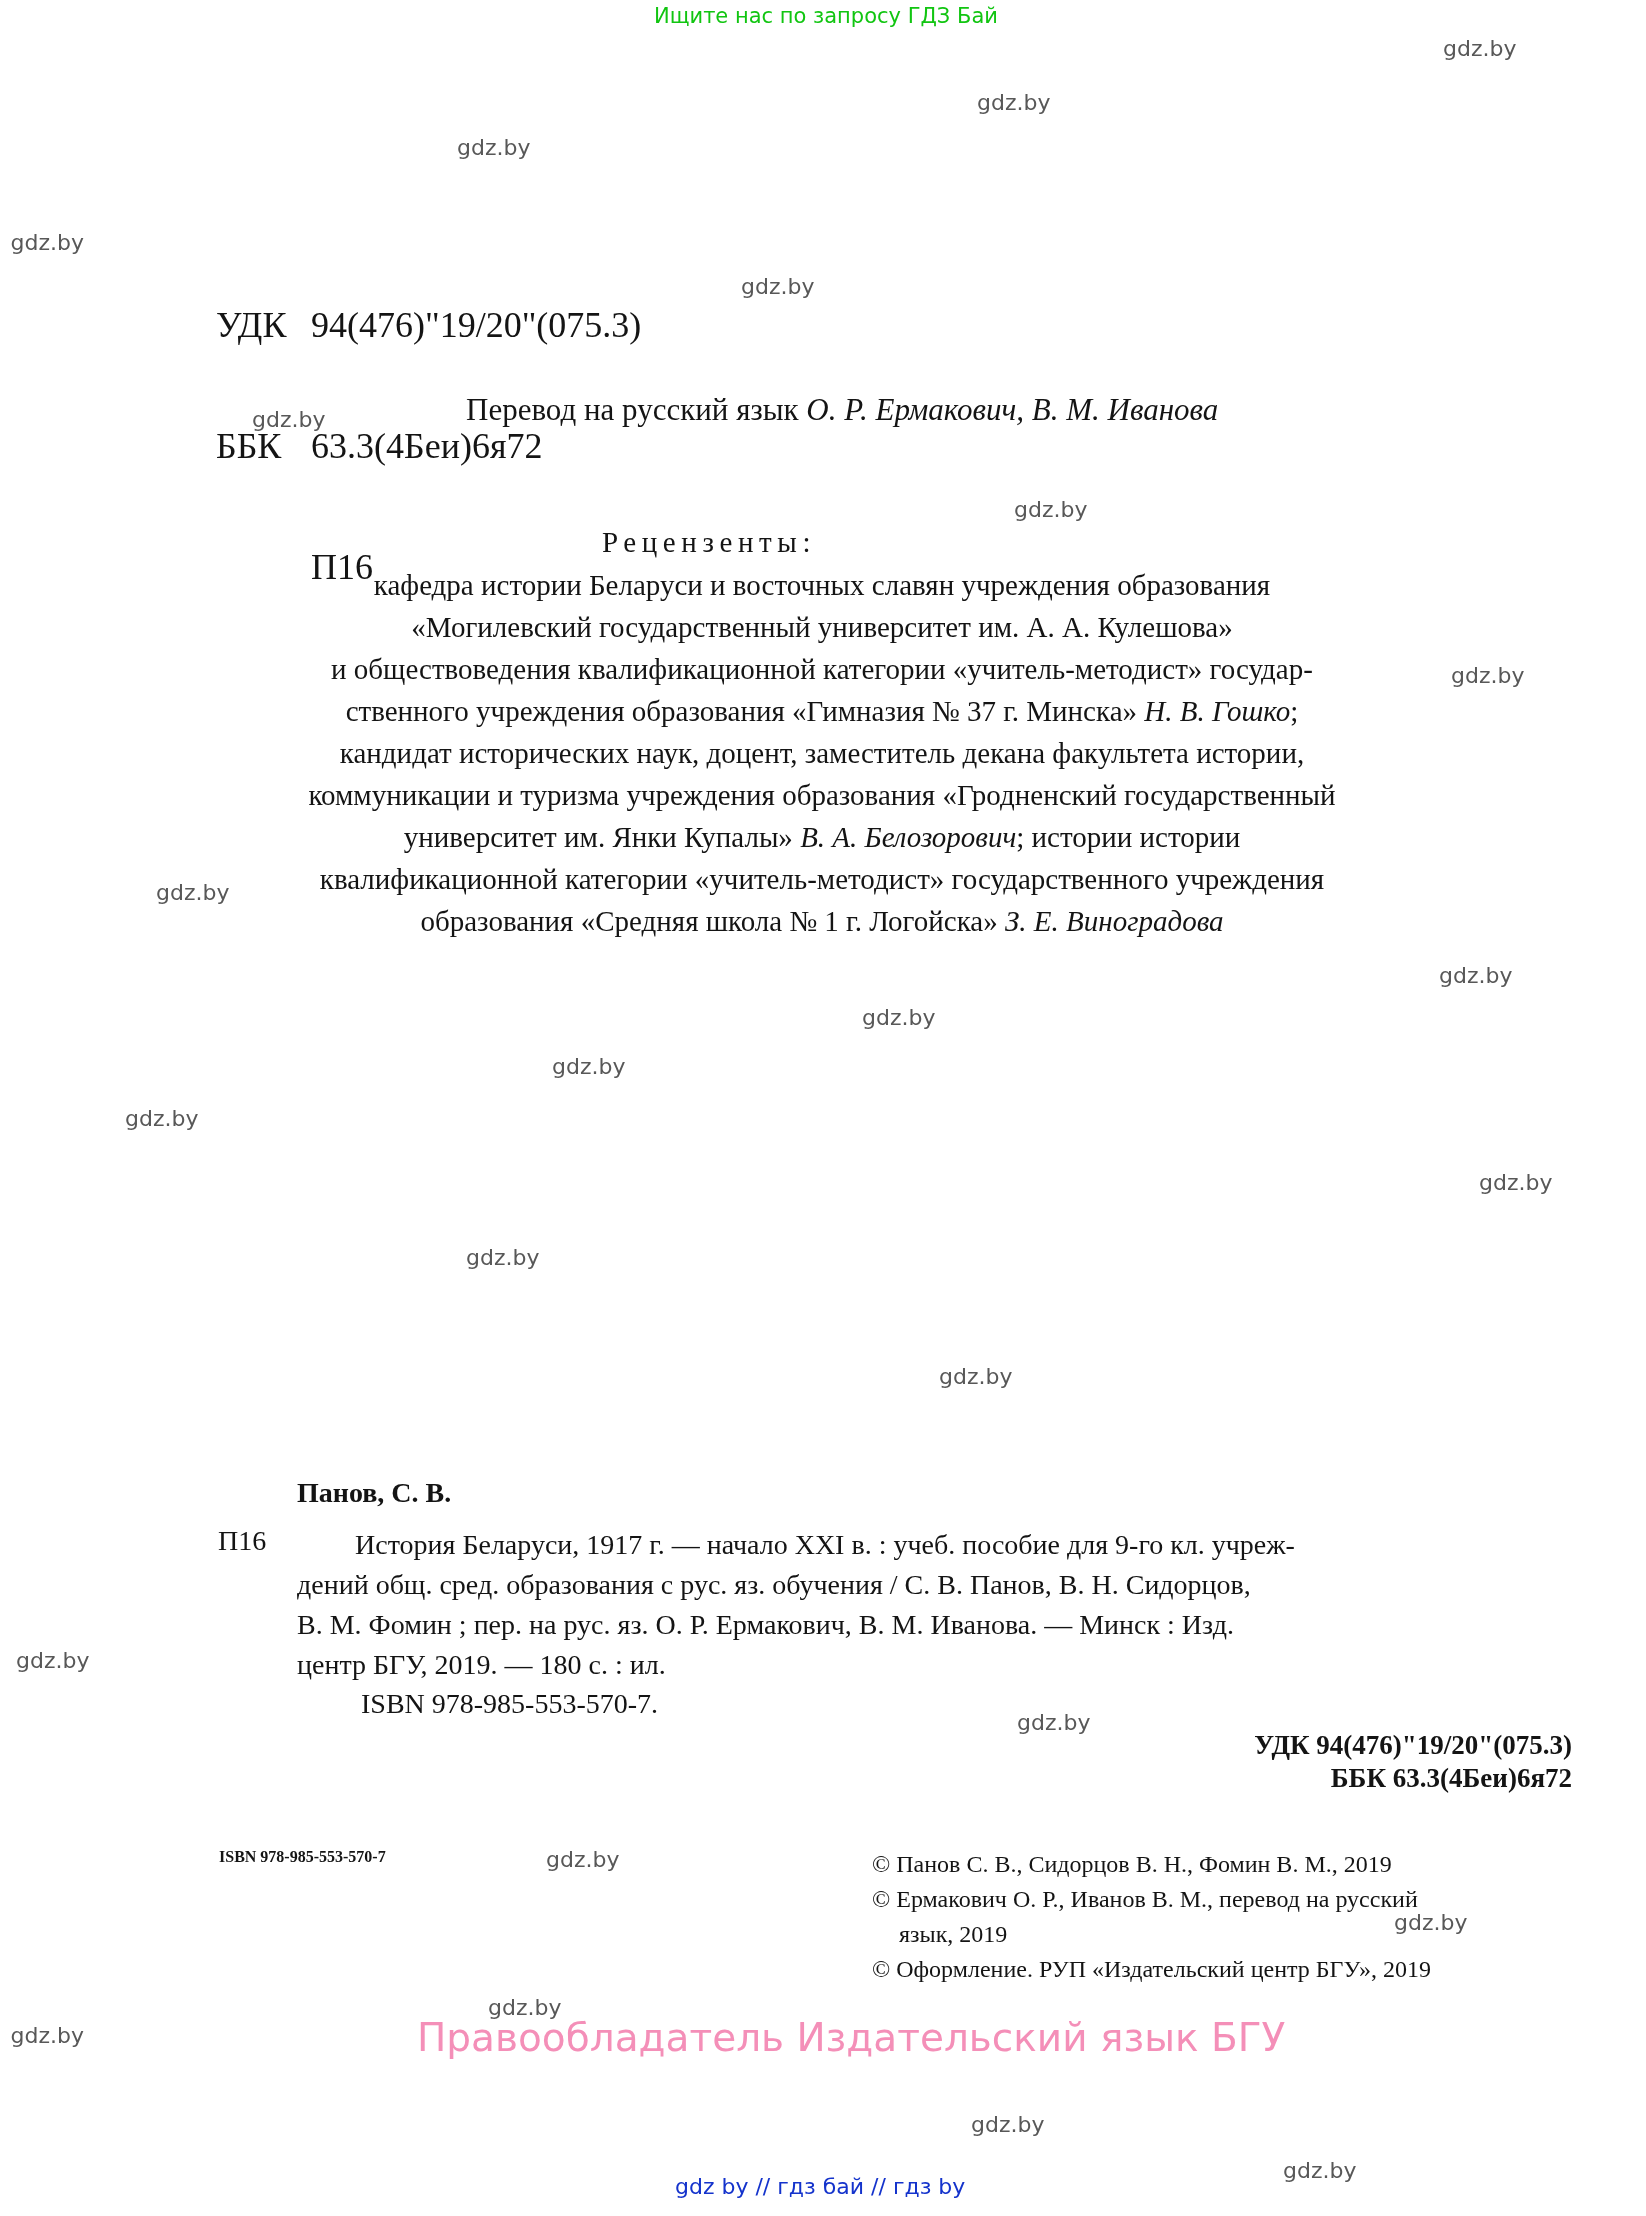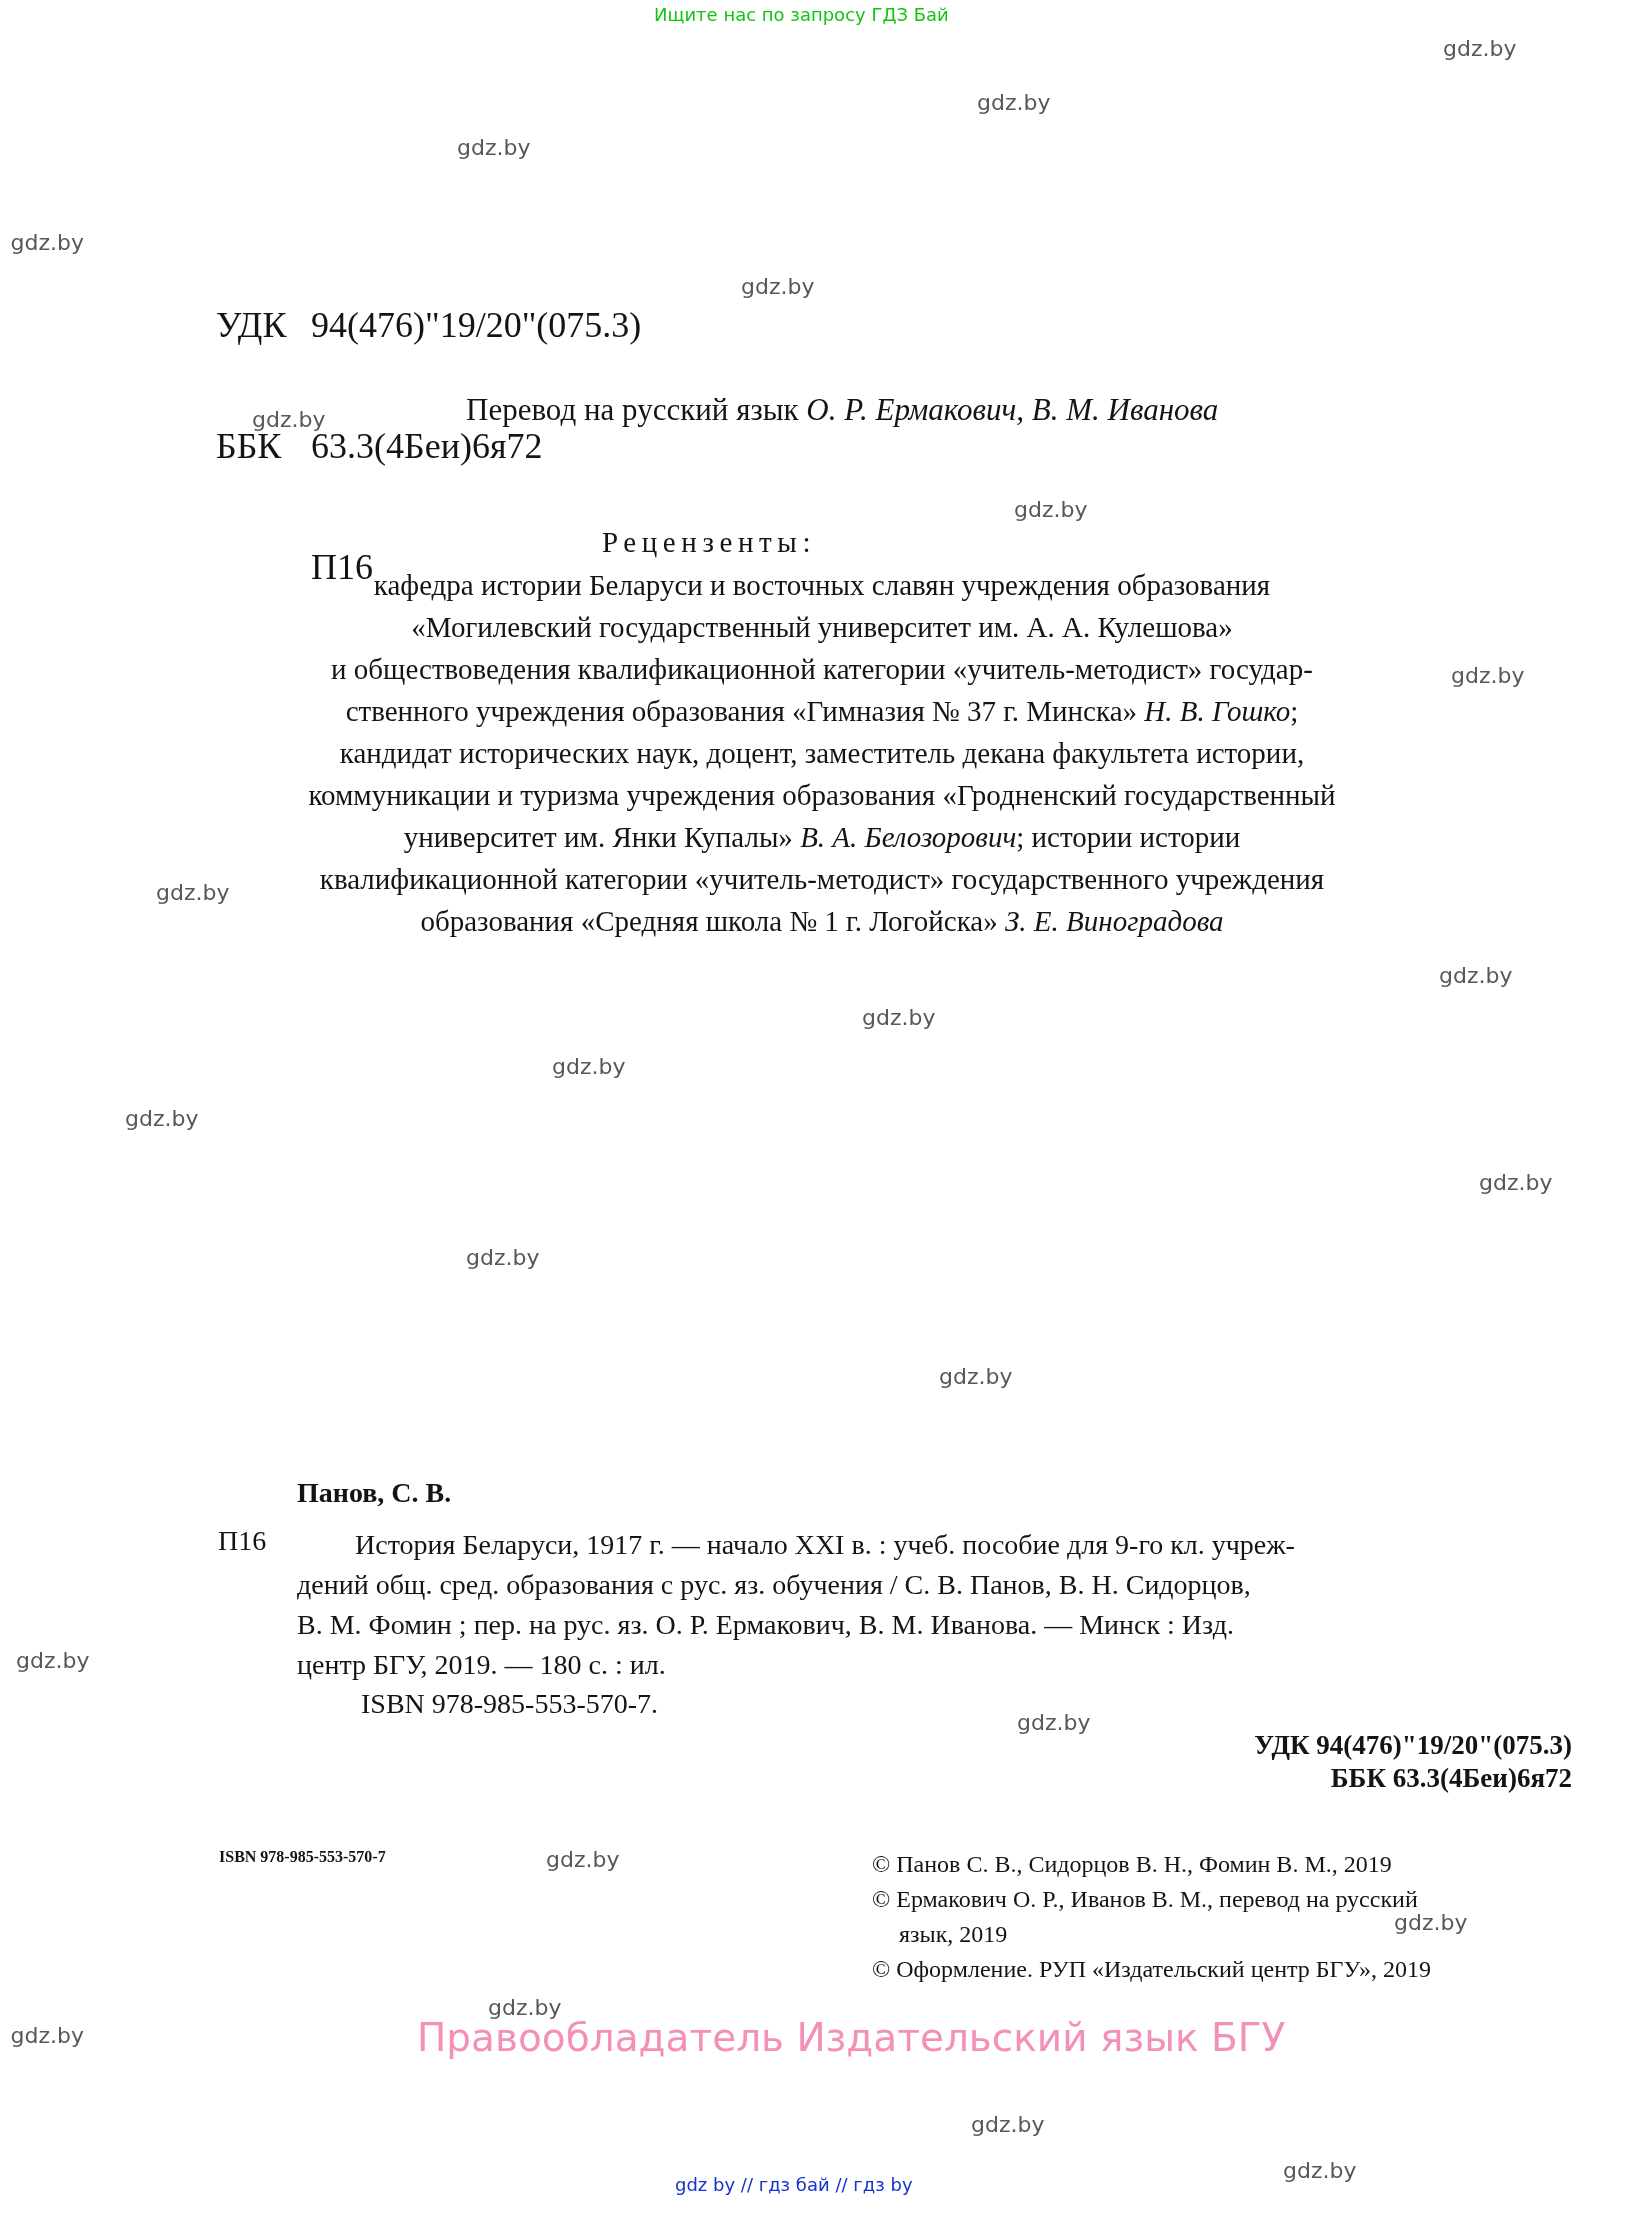--- a/index.html
+++ b/index.html
@@ -24,34 +24,34 @@
   
   .wm {
     font-family: "DejaVu Sans", sans-serif;
     color: #4a4a4a;
     font-size: 22px;
     white-space: nowrap;
     opacity: .92;
   }
   .banner-top {
     font-family: "DejaVu Sans", sans-serif;
-    font-size: 18px;
+    font-size: 21px;
     color: #11c511;
     white-space: nowrap;
     font-weight: 400;
   }
   .wm-pink {
     font-family: "DejaVu Sans", sans-serif;
     font-size: 39px;
     color: #f48fb8;
     white-space: nowrap;
   }
   .footer-links {
     font-family: "DejaVu Sans", sans-serif;
-    font-size: 18px;
+    font-size: 22px;
     color: #1433cc;
     white-space: nowrap;
   }
 
   
   .doc { font-family: "Liberation Serif", serif; color: #141414; }
 
   .udk-block {
     font-size: 36px;
     line-height: 1.12;

